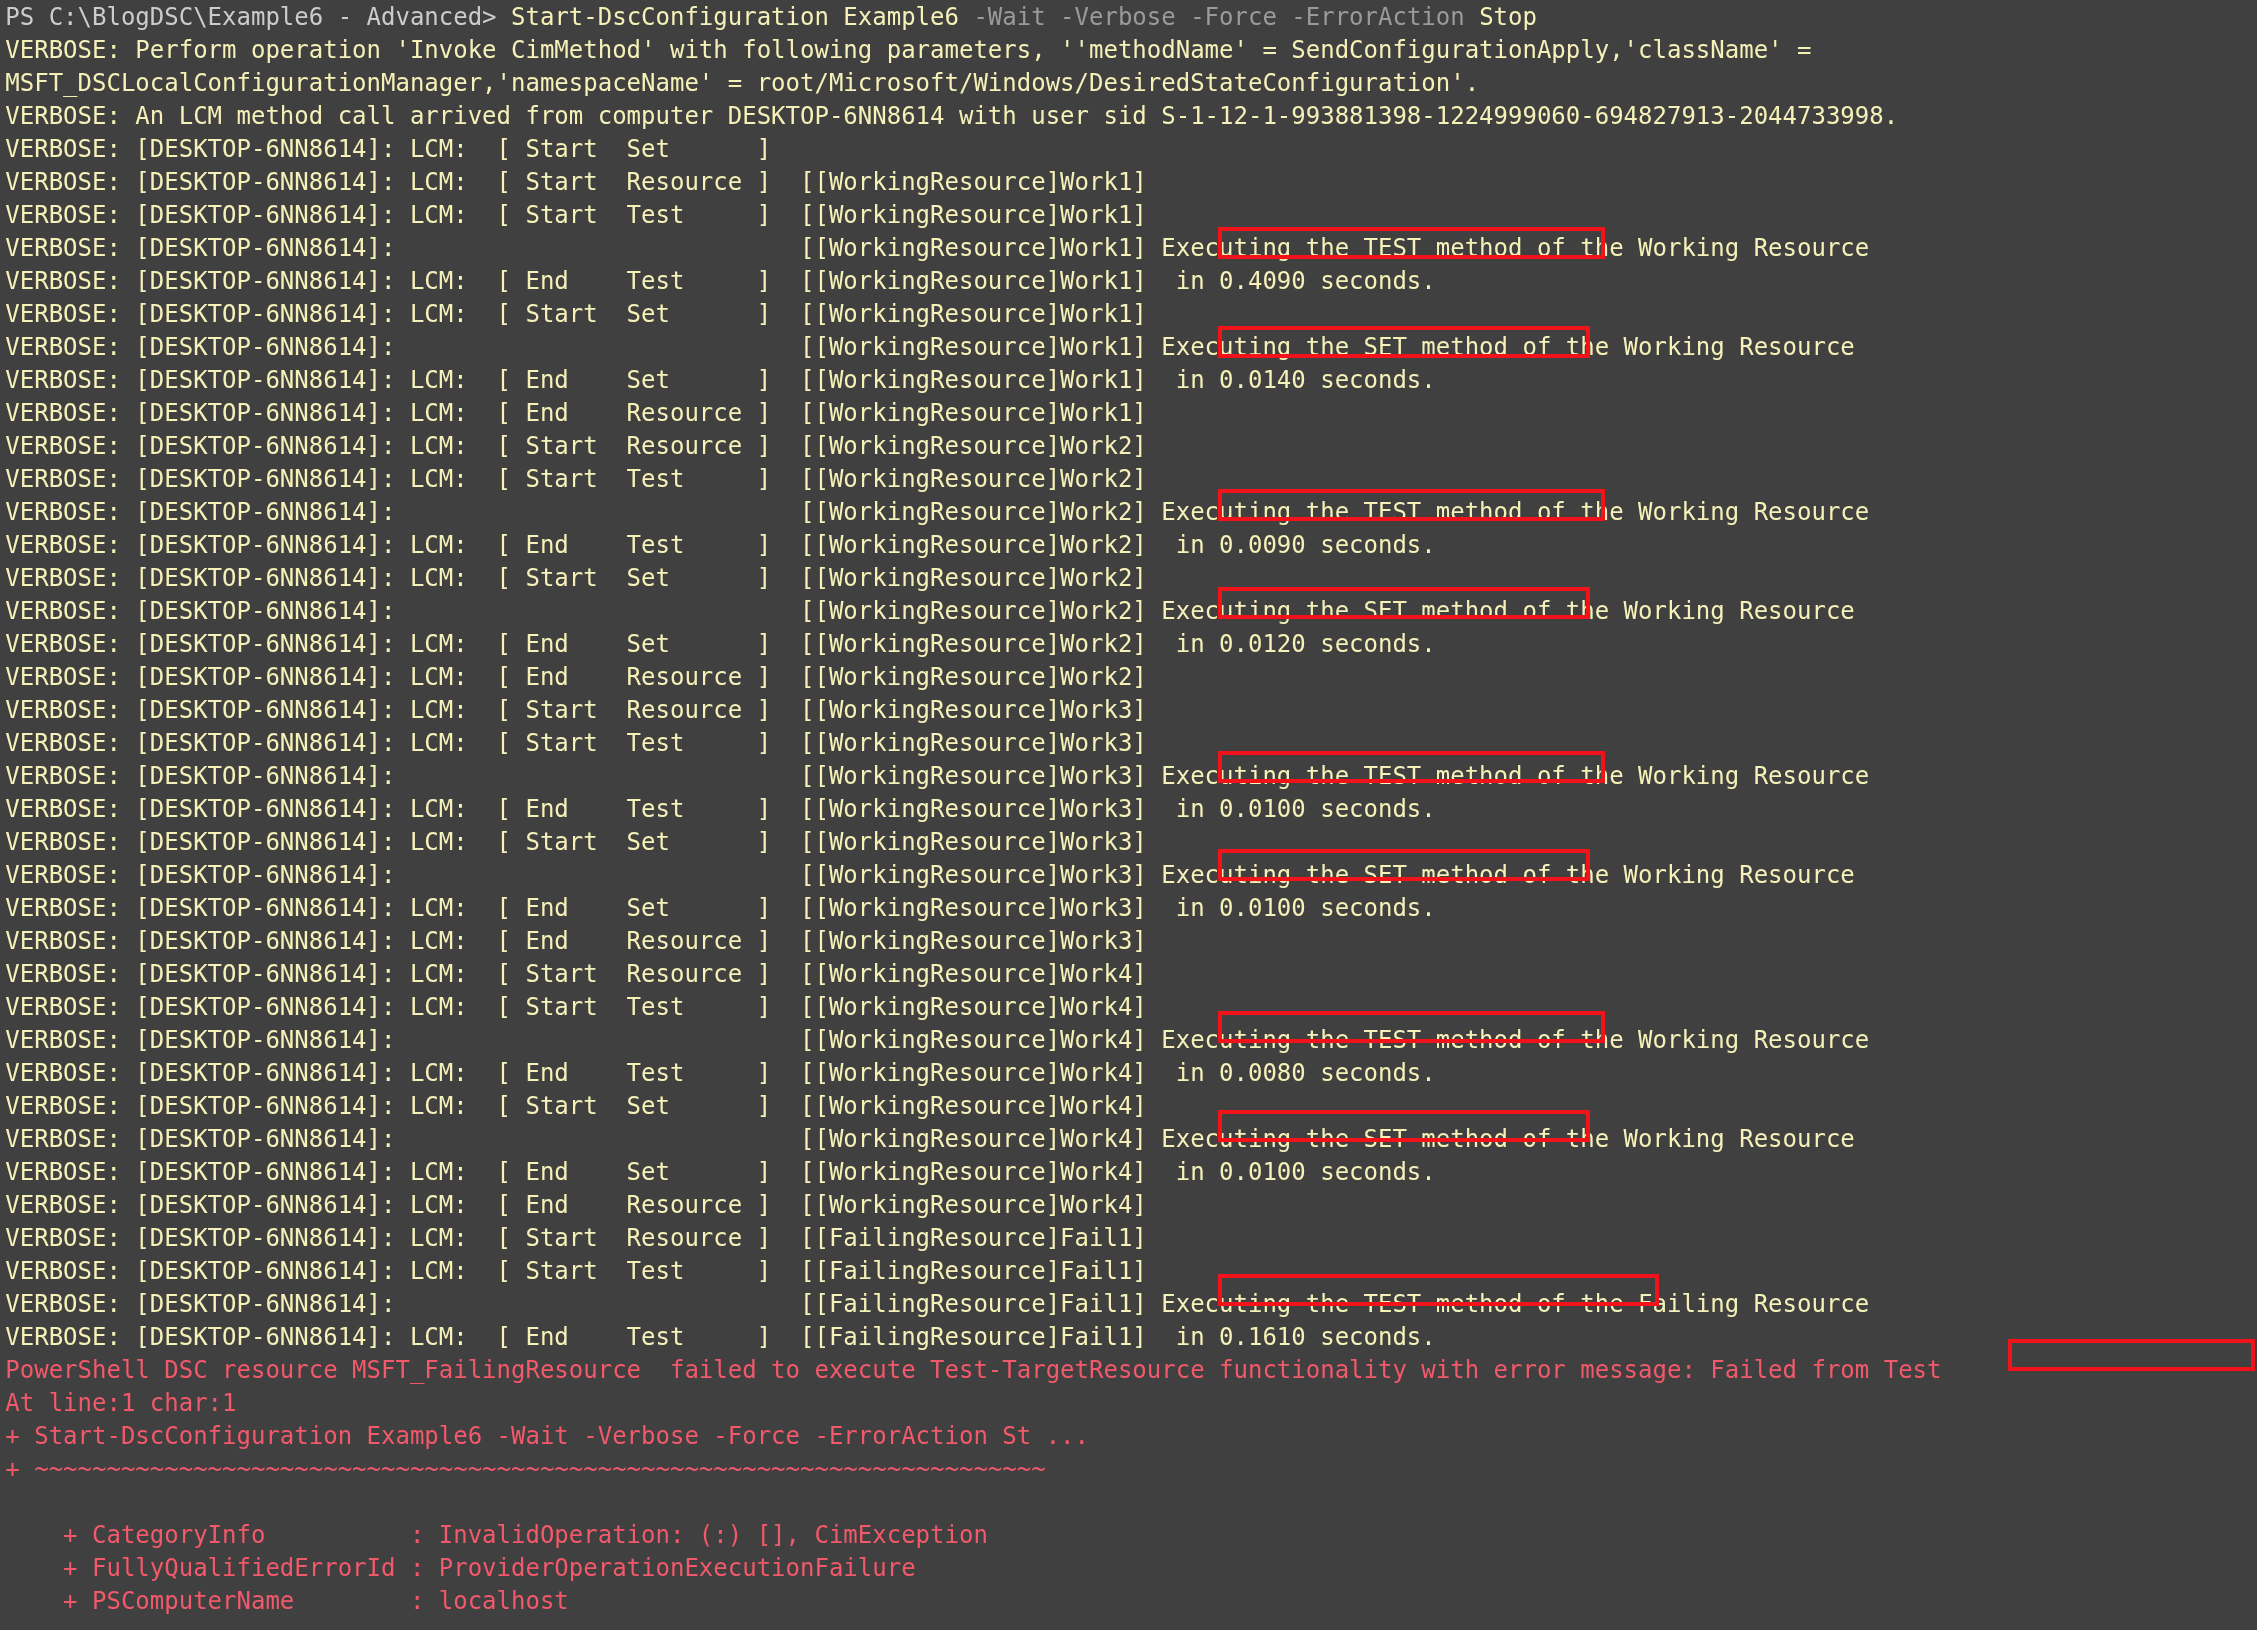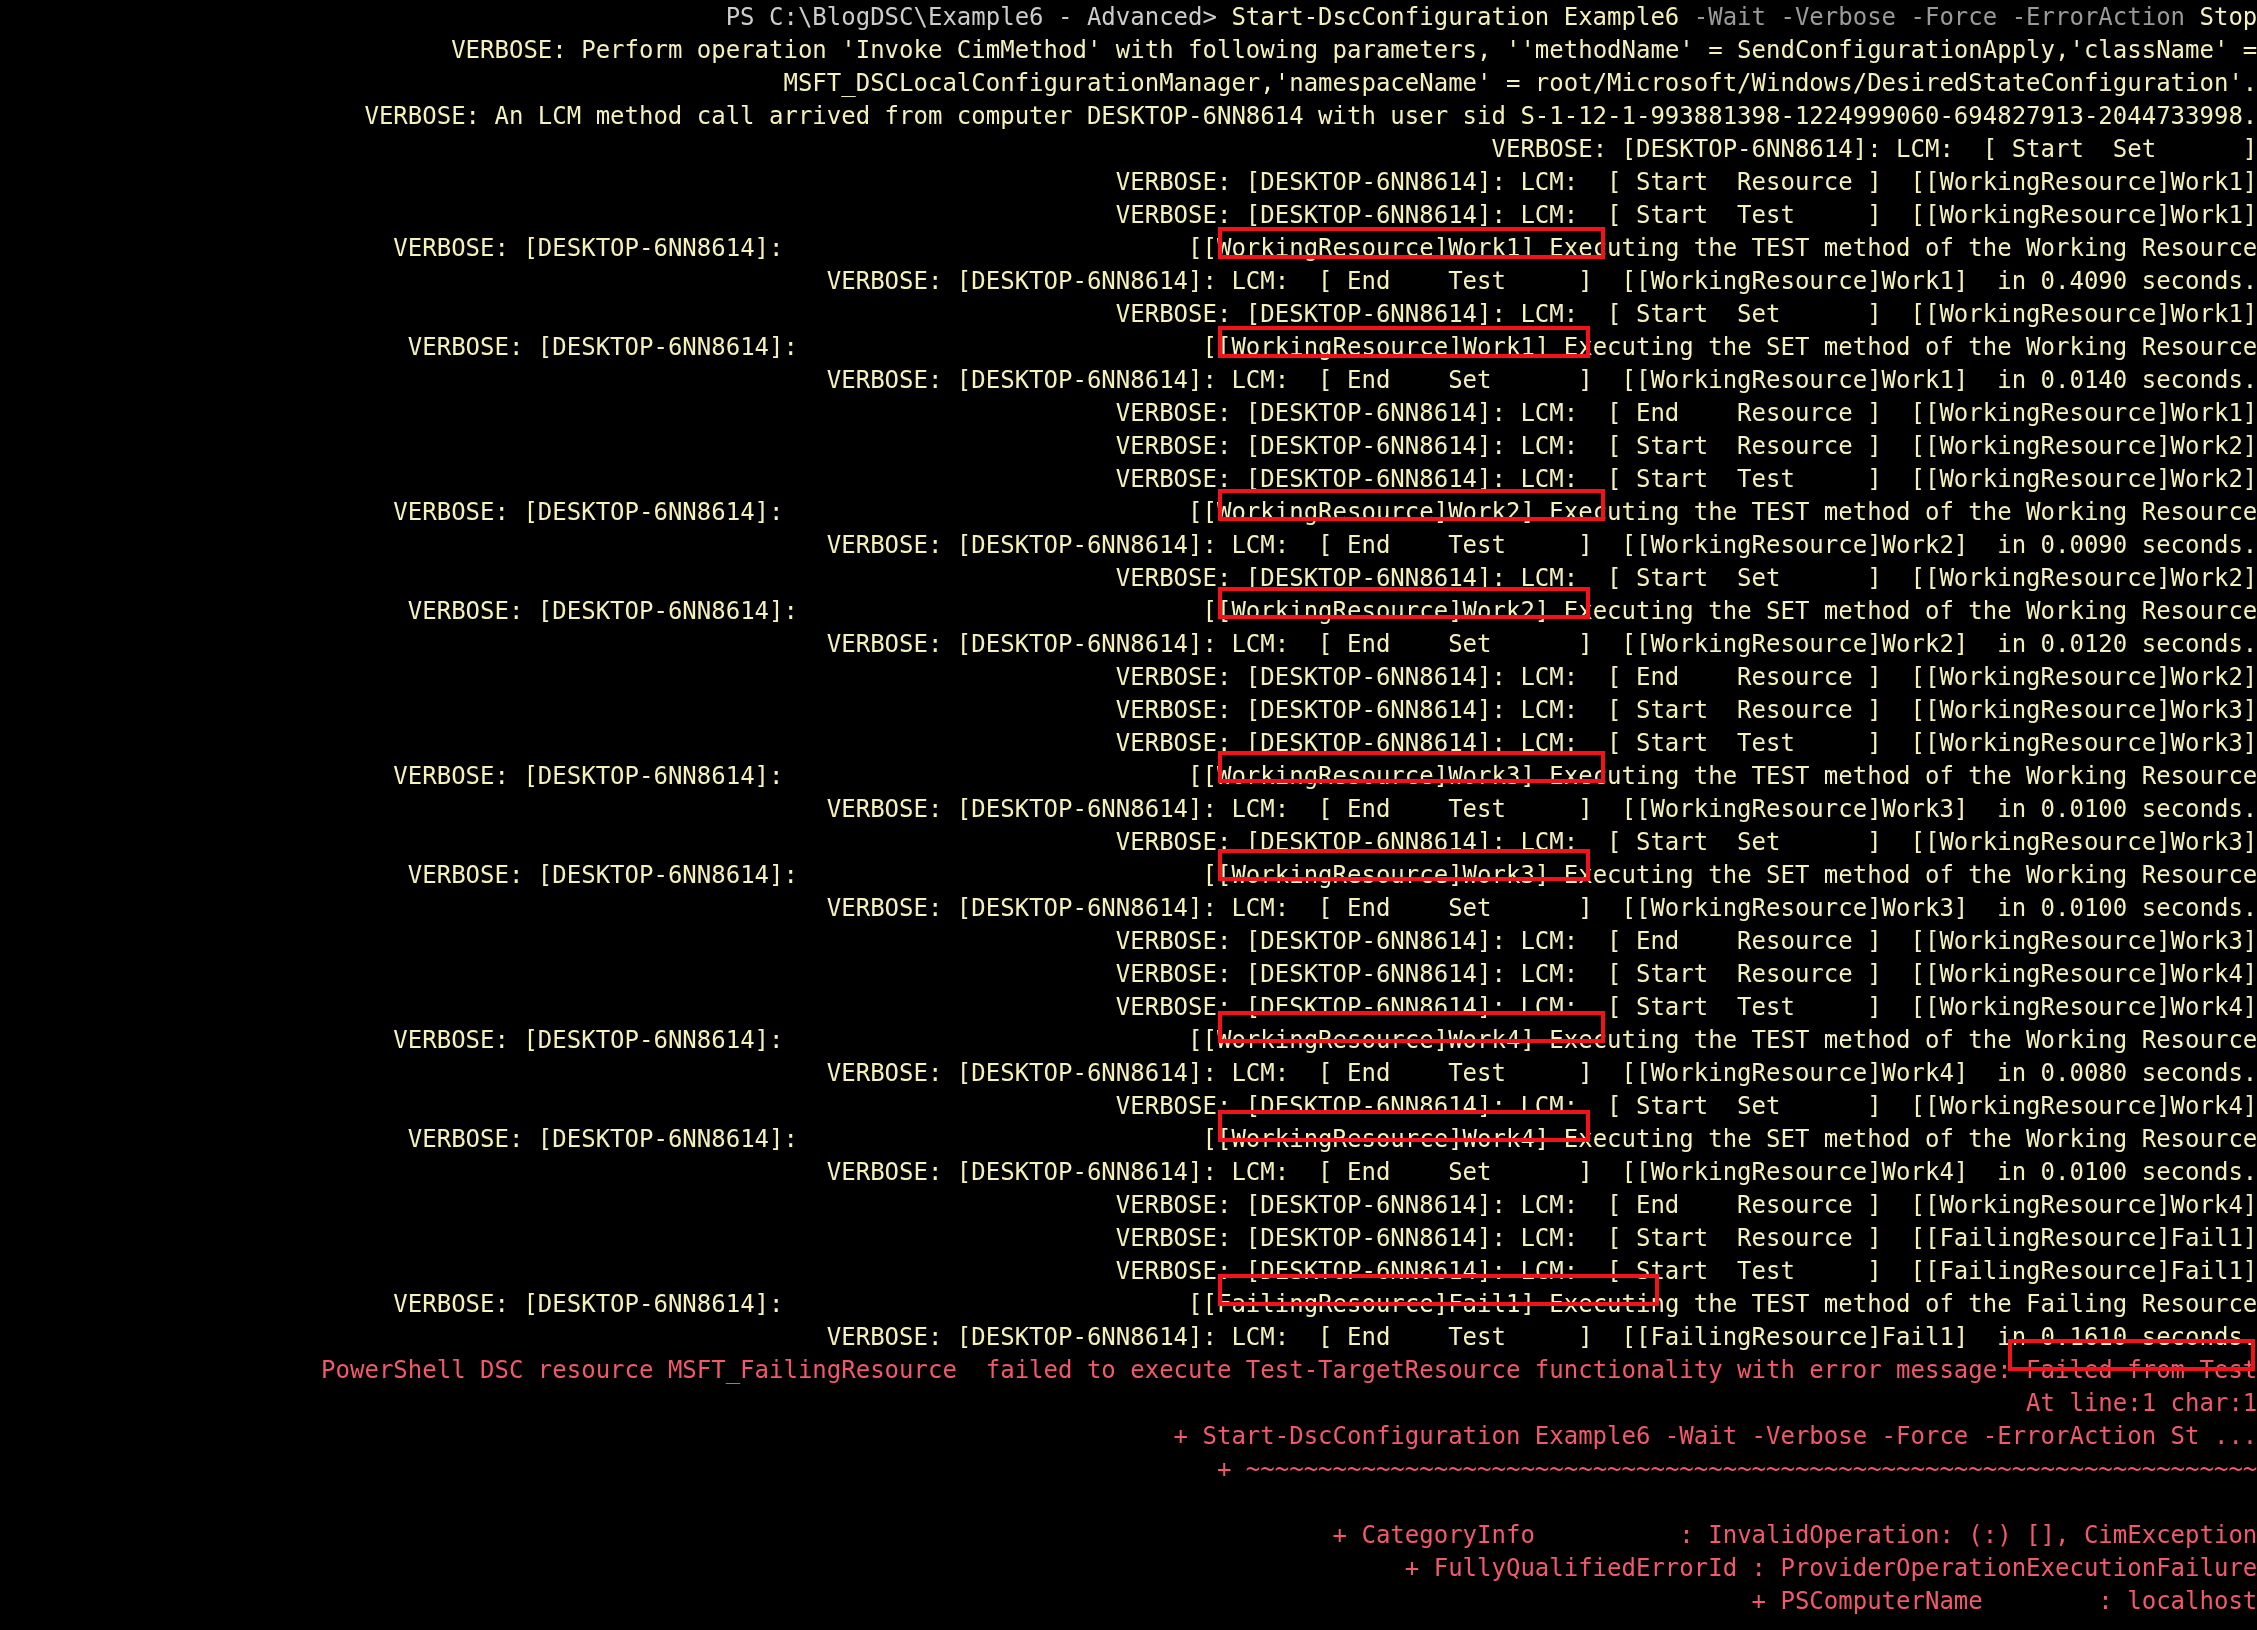--- a/index.html
+++ b/index.html
@@ -4,28 +4,27 @@
 <style>
   html, body {
     margin: 0;
     padding: 0;
     background: #012456;
   }
   #console {
     position: relative;
     width: 2258px;
     height: 1631px;
-    background: #000000;
+    background: #404040;
     overflow: hidden;
     font-family: "DejaVu Sans Mono", "Liberation Mono", monospace;
     font-size: 24px;
     line-height: 33px;
     letter-spacing: 0px;
     white-space: pre;
-    text-align: right;
   }
   .lines {
     position: absolute;
     left: 5.3px;
     top: 0.9px;
     width: 2252px;
   }
   .line {
     height: 33px;
     white-space: pre;

